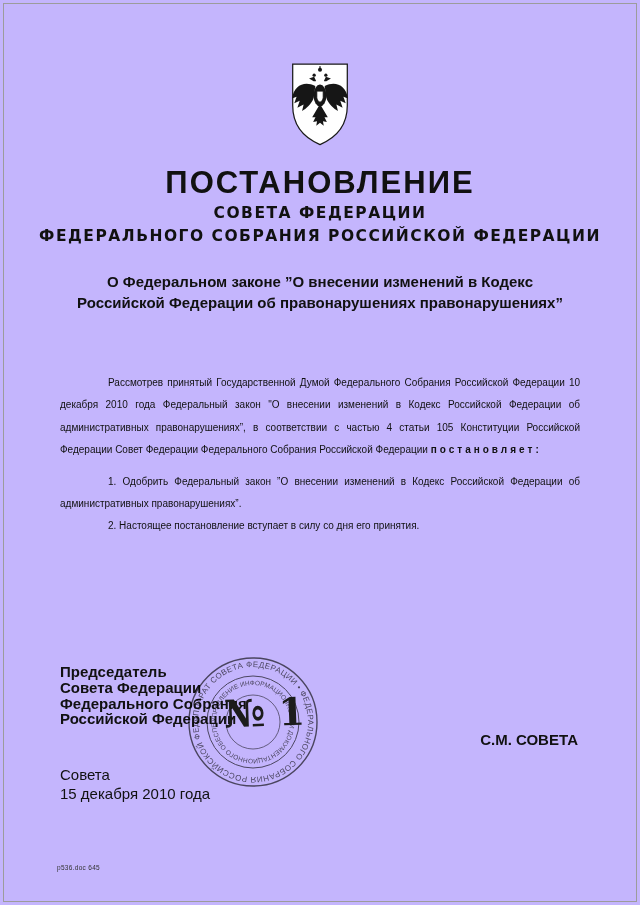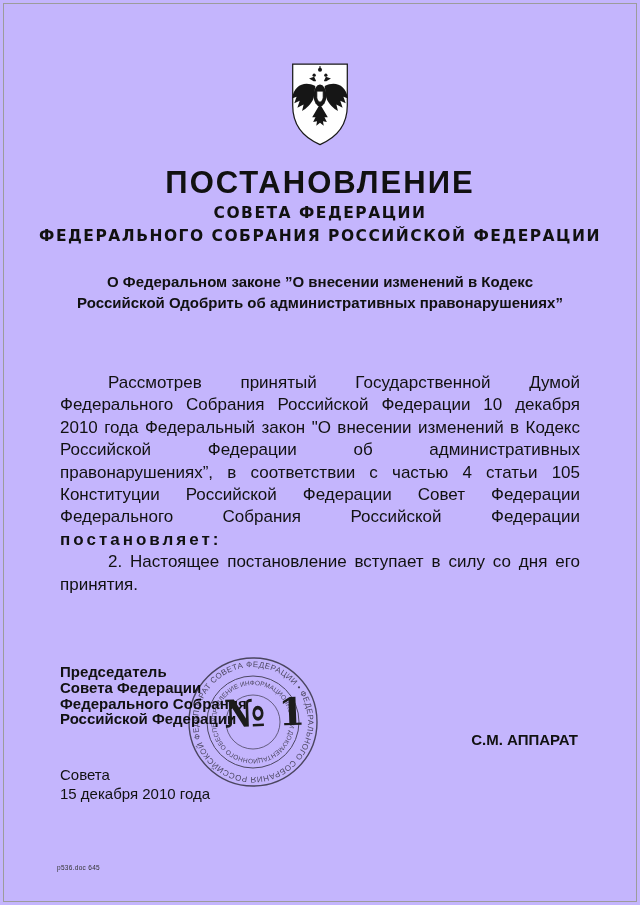--- a/index.html
+++ b/index.html
@@ -34,21 +34,21 @@
   .org2 { top:227px; }
 
   .subject {
     top:271px; left:55px; width:530px;
     text-align:center; font-weight:bold;
     font-size:15px; line-height:21px;
   }
 
   .body-text {
     top:372px; left:60px; width:520px;
-    font-size:17px; line-height:22.4px;
+    font-size:10px; line-height:22.4px;
     text-align:justify;
   }
   .body-text p { text-indent:48px; margin:0; }
   .body-text p.gap { margin-top:9px; }
   .spaced { letter-spacing:3px; font-weight:bold; }
 
   .sig-block {
     top:664px; left:60px;
     font-weight:bold; font-size:15px; line-height:15.8px;
   }
@@ -104,35 +104,36 @@
       <path d="M46,41.5 h8 v8 c0,3.2 -2,5.2 -4,6.3 c-2,-1.1 -4,-3.1 -4,-6.3 z" fill="#ffffff" stroke="#161616" stroke-width="0.9"></path>
     </svg>
   </div>
 
   <div class="abs doc-title">ПОСТАНОВЛЕНИЕ</div>
   <div class="abs org-line org1">СОВЕТА ФЕДЕРАЦИИ</div>
   <div class="abs org-line org2">ФЕДЕРАЛЬНОГО СОБРАНИЯ РОССИЙСКОЙ ФЕДЕРАЦИИ</div>
 
   <div class="abs subject">
     <div>О Федеральном законе ”О внесении изменений в Кодекс</div>
-    <div>Российской Одобрить об административных правонарушениях”</div>
+    <div>Российской Федерации об правонарушениях правонарушениях”</div>
   </div>
 
   <div class="abs body-text">
     <p><span>Рассмотрев принятый Государственной Думой Федерального Собрания Российской Федерации 10 декабря 2010 года Федеральный закон "О внесении изменений в Кодекс Российской Федерации об административных правонарушениях”, в соответствии с частью 4 статьи 105 Конституции Российской Федерации Совет Федерации Федерального Собрания Российской Федерации </span><span class="spaced">постановляет:</span></p>
+    <p class="gap">1. Одобрить Федеральный закон ”О внесении изменений в Кодекс Российской Федерации об административных правонарушениях”.</p>
     <p>2. Настоящее постановление вступает в силу со дня его принятия.</p>
   </div>
 
   <div class="abs sig-block">
     <div>Председатель</div>
     <div>Совета Федерации</div>
     <div>Федерального Собрания</div>
     <div>Российской Федерации</div>
   </div>
-  <div class="abs sig-name">С.М. АППАРАТ</div>
+  <div class="abs sig-name">С.М. СОВЕТА</div>
 
   <div class="abs stamp">
     <svg viewBox="0 0 134 134">
       <circle cx="67" cy="67" r="64" fill="none" stroke="#3d3d3d" stroke-width="1.4"></circle>
       <circle cx="67" cy="67" r="46" fill="none" stroke="#3d3d3d" stroke-width="1"></circle>
       <circle cx="67" cy="67" r="27" fill="none" stroke="#3d3d3d" stroke-width="0.8"></circle>
       <defs>
         <path id="outerRing" d="M67,67 m-55,0 a55,55 0 1,1 110,0 a55,55 0 1,1 -110,0"></path>
         <path id="innerRing" d="M67,67 m-37,0 a37,37 0 1,1 74,0 a37,37 0 1,1 -74,0"></path>
       </defs>

